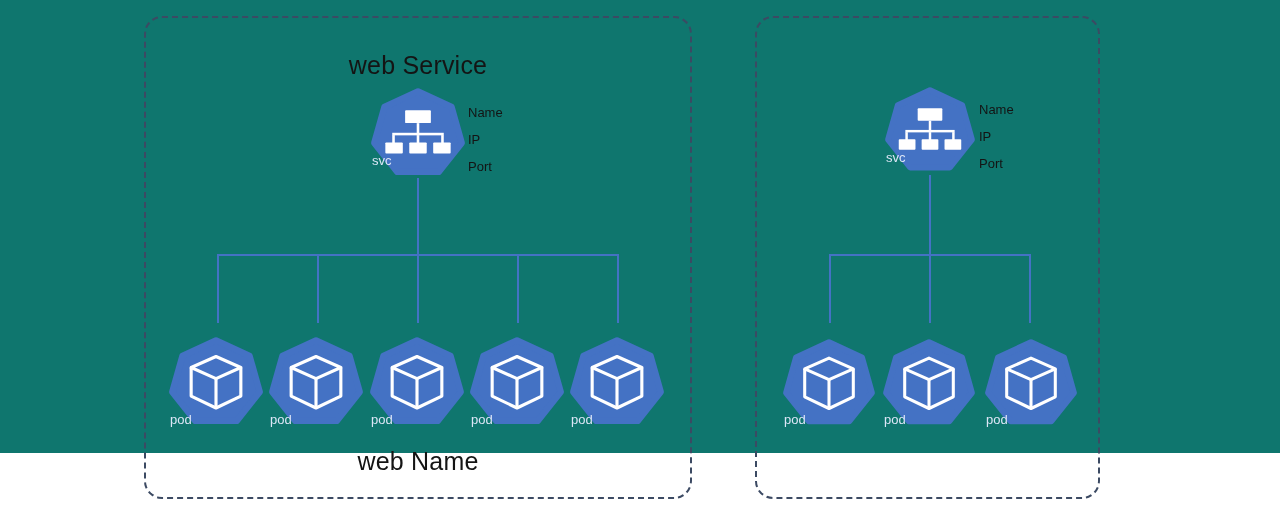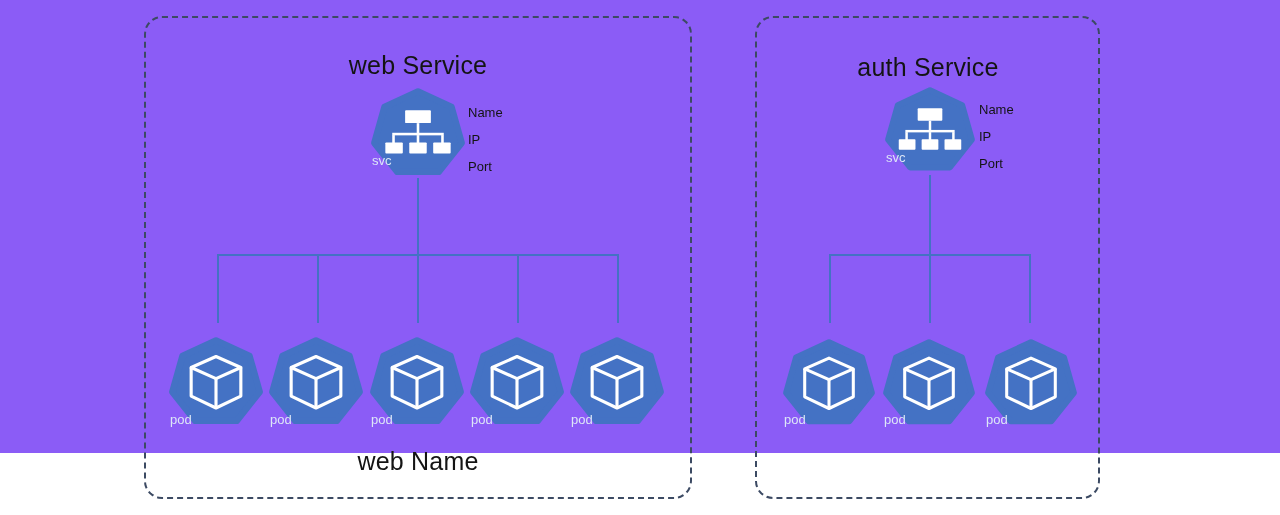--- a/index.html
+++ b/index.html
@@ -12,21 +12,21 @@
     width: 1280px;
     height: 515px;
     font-family: "Liberation Sans", sans-serif;
     color: #000000;
     overflow: hidden;
   }
   #canvas {
     position: relative;
     width: 1280px;
     height: 453px;
-    background: #8b5cf6;
+    background: #0f766e;
   }
 
   
   .panel {
     position: absolute;
     box-sizing: border-box;
     border: 2px dashed #3c4a63;
     border-radius: 18px;
     background: transparent;
   }
@@ -186,21 +186,20 @@
         <path d="M50 43 L50 75"></path>
       </g>
     </svg>
   </div>
   <div class="node-caption" style="left:571px; top:412px; width:92px;">pod</div>
 
   <div class="pods-title" style="left:258px; top:446px; width:320px;">web Name</div>
 
   <div class="panel" id="panel-auth"></div>
 
-  <div class="svc-title" style="left:778px; top:52px; width:300px;">auth Service</div>
 
   <div class="hept" style="left:886px; top:89px;">
     <svg width="88" height="88" viewBox="0 0 100 100" aria-hidden="true">
       <path d="M50 1.5 L86.5 18.5 L97.5 57.5 L72.5 89 L27.5 89 L2.5 57.5 L13.5 18.5 Z" fill="#4472c4" stroke="#4472c4" stroke-width="7" stroke-linejoin="round"></path>
       <g fill="#ffffff">
         <rect x="36" y="22" width="28" height="14" rx="1"></rect>
         <rect x="48.6" y="36" width="2.8" height="12"></rect>
         <rect x="22" y="46.5" width="56" height="2.8"></rect>
         <rect x="22" y="49" width="2.8" height="9"></rect>
         <rect x="48.6" y="49" width="2.8" height="9"></rect>

